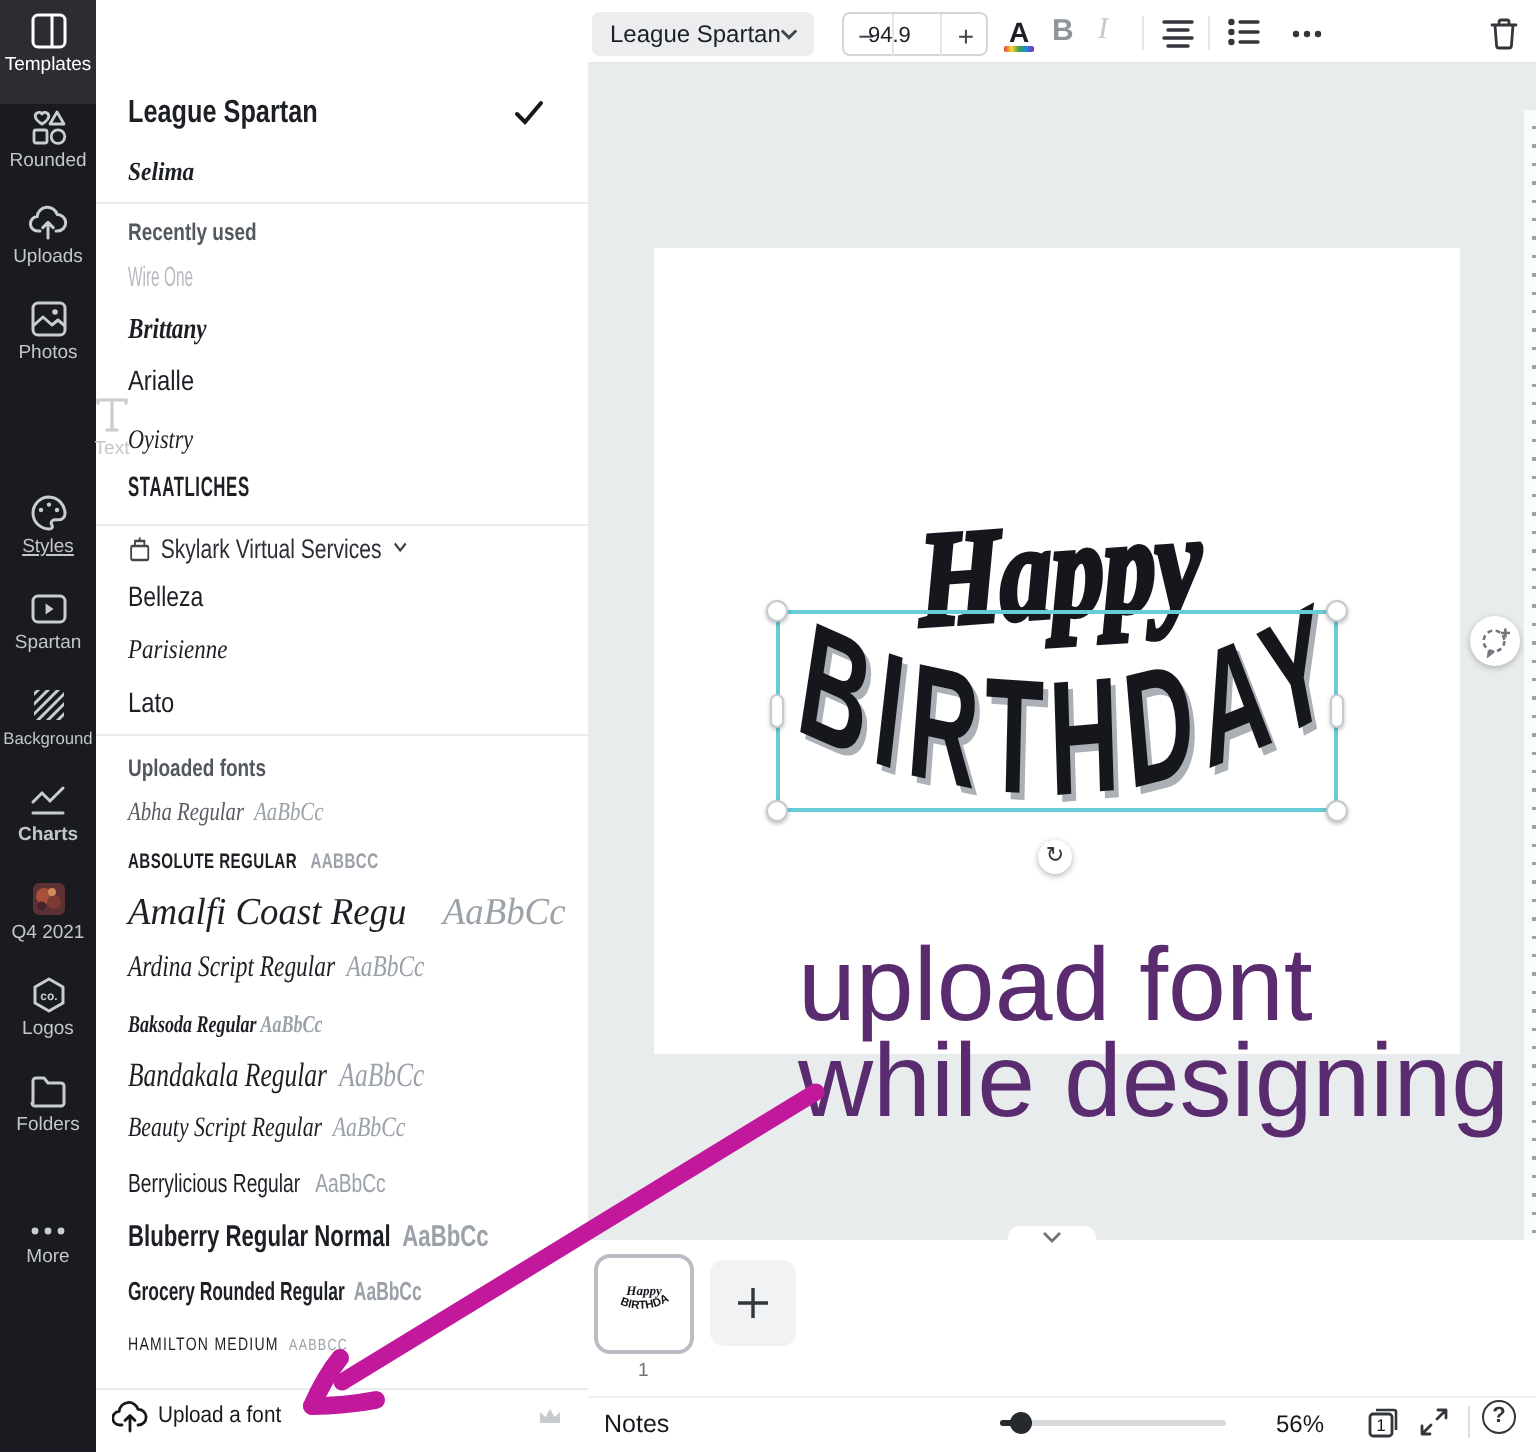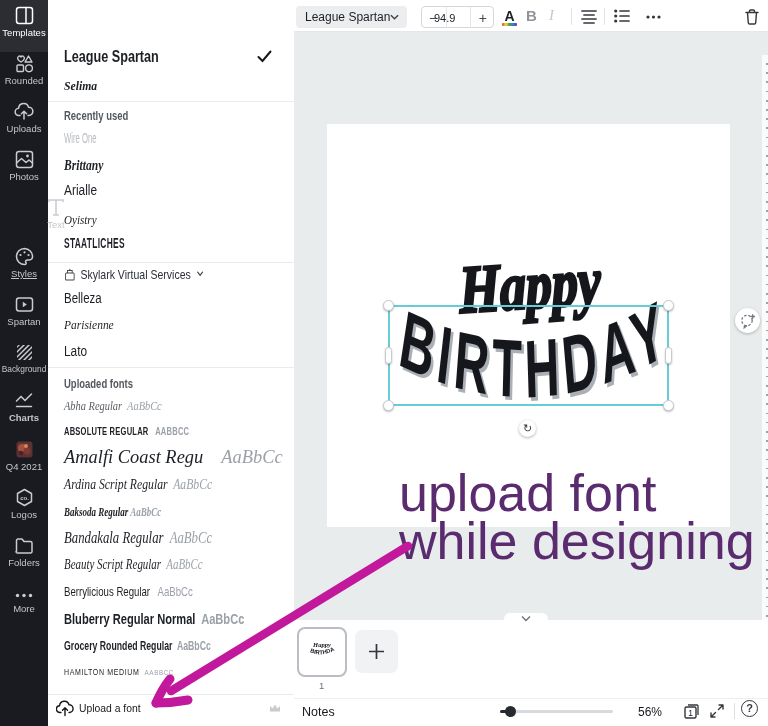--- a/index.html
+++ b/index.html
@@ -366,21 +366,21 @@
     <span class="lbl">Logos</span>
   </div>
   <div class="sitem" style="top:536px;">
     <svg width="19" height="19" viewBox="0 0 19 19">
         <g fill="none" stroke="#c9ccd1" stroke-width="1.5" stroke-linejoin="round">
       <path d="M1.5 15.5 V4.5 a1.5 1.5 0 0 1 1.5-1.5 h4 l2 2.5 h6.5 a1.5 1.5 0 0 1 1.5 1.5 v8.5 a1.5 1.5 0 0 1 -1.5 1.5 h-13 a1.5 1.5 0 0 1 -1.5-1.5 Z"></path>
         </g>
       </svg>
     <span class="lbl">Folders</span>
   </div>
-  <div class="sitem" style="top:593px;text-align:center;">
+  <div class="sitem" style="top:613px;text-align:center;">
     <svg width="18" height="5" viewBox="0 0 18 5">
       <circle cx="2.5" cy="2.5" r="1.7" fill="#c9ccd1"></circle>
         <circle cx="9" cy="2.5" r="1.7" fill="#c9ccd1"></circle>
         <circle cx="15.5" cy="2.5" r="1.7" fill="#c9ccd1"></circle>
       </svg>
     <span class="lbl" style="margin-top:5px;">More</span>
   </div>
 
   <svg class="abs" style="left:0; top:0; pointer-events:none;" width="768" height="726" viewBox="0 0 768 726">
     <g fill="none" stroke="#c2189c" stroke-linecap="round">

